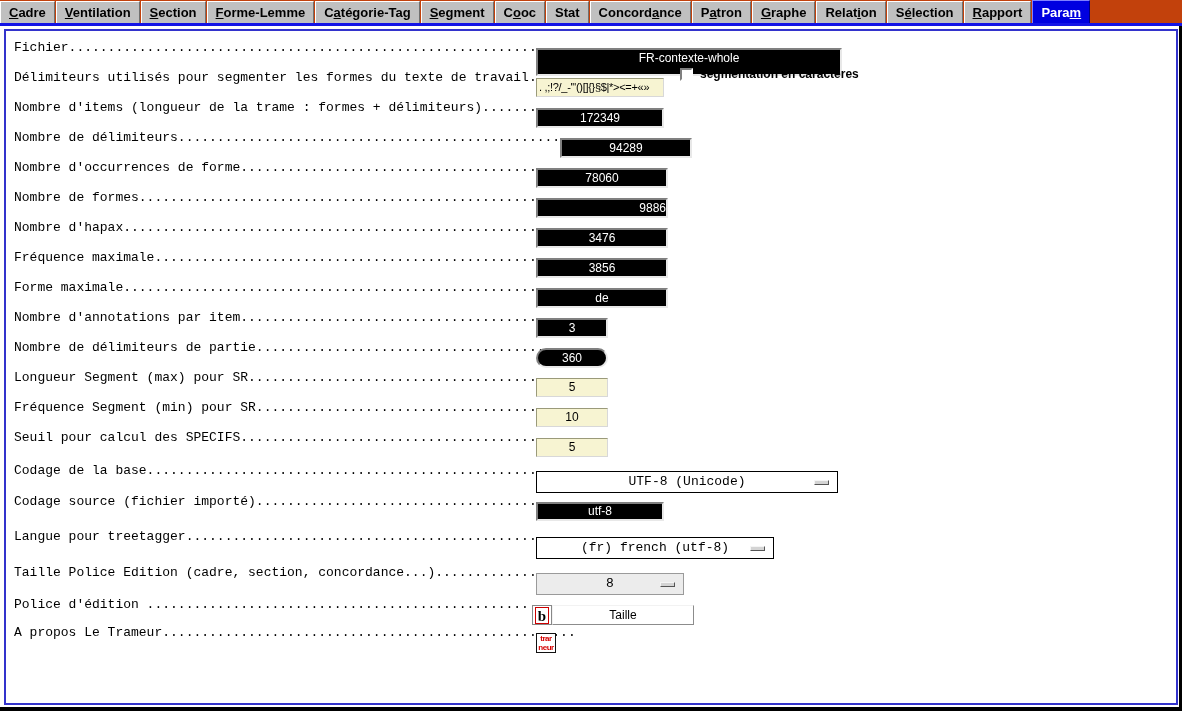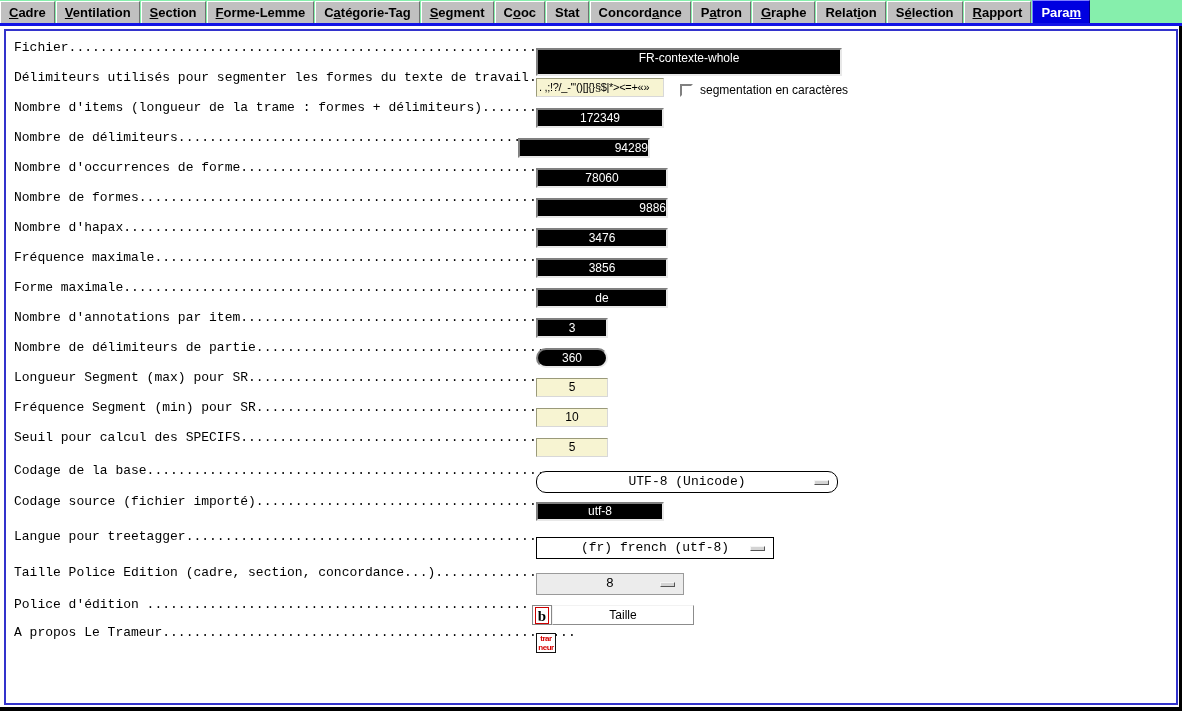--- a/index.html
+++ b/index.html
@@ -15,21 +15,21 @@
     overflow: hidden;
     position: relative;
   }
 
   
   #tabbar {
     position: absolute;
     left: 0; top: 0;
     width: 1182px;
     height: 26px;
-    background: #86efac;
+    background: #c2410c;
     box-sizing: border-box;
   }
   #tabstrip {
     position: absolute;
     left: 0; top: 0;
     height: 24px;
     display: flex;
     align-items: flex-start;
     white-space: nowrap;
   }
@@ -283,21 +283,21 @@
 </div>
 
 <div id="frame">
     <div class="label" style="top: 6px;">Fichier.............................................................</div>
     <div class="disp" style="left: 530px; width: 306px; height: 28px; line-height: 16px; position: absolute; top: 17px;">FR-contexte-whole</div>
     <div class="label" style="top: 36px;">Délimiteurs utilisés pour segmenter les formes du texte de travail.......</div>
     <div class="entry delims" style="left: 530px; width: 128px; height: 19px; line-height: 17px; position: absolute; top: 47px;">. ,;!?/_-'"()[]{}§$|*&gt;&lt;=+«»</div>
     <div class="label" style="top: 66px;">Nombre d'items (longueur de la trame : formes + délimiteurs).............</div>
     <div class="disp" style="left: 530px; width: 128px; height: 20px; line-height: 16px; position: absolute; top: 77px;">172349</div>
     <div class="label" style="top: 96px;">Nombre de délimiteurs...................................................</div>
-    <div class="disp" style="left: 512px; width: 132px; height: 20px; line-height: 16px; position: absolute; top: 107px; text-align: right;">94289</div>
+    <div class="disp" style="left: 554px; width: 132px; height: 20px; line-height: 16px; position: absolute; top: 107px;">94289</div>
     <div class="label" style="top: 126px;">Nombre d'occurrences de forme...........................................</div>
     <div class="disp" style="left: 530px; width: 132px; height: 20px; line-height: 16px; position: absolute; top: 137px;">78060</div>
     <div class="label" style="top: 156px;">Nombre de formes........................................................</div>
     <div class="disp" style="left: 530px; width: 132px; height: 20px; line-height: 16px; position: absolute; top: 167px; text-align: right;">9886</div>
     <div class="label" style="top: 186px;">Nombre d'hapax..........................................................</div>
     <div class="disp" style="left: 530px; width: 132px; height: 20px; line-height: 16px; position: absolute; top: 197px;">3476</div>
     <div class="label" style="top: 216px;">Fréquence maximale......................................................</div>
     <div class="disp" style="left: 530px; width: 132px; height: 20px; line-height: 16px; position: absolute; top: 227px;">3856</div>
     <div class="label" style="top: 246px;">Forme maximale..........................................................</div>
     <div class="disp" style="left: 530px; width: 132px; height: 20px; line-height: 16px; position: absolute; top: 257px;">de</div>
@@ -305,21 +305,21 @@
     <div class="disp" style="left: 530px; width: 72px; height: 20px; line-height: 16px; position: absolute; top: 287px;">3</div>
     <div class="label" style="top: 306px;">Nombre de délimiteurs de partie.........................................</div>
     <div class="disp" style="left: 530px; width: 72px; height: 20px; line-height: 16px; position: absolute; top: 317px; border-radius: 10px;">360</div>
     <div class="label" style="top: 336px;">Longueur Segment (max) pour SR..........................................</div>
     <div class="entry" style="left: 530px; width: 72px; height: 19px; line-height: 17px; position: absolute; top: 347px;">5</div>
     <div class="label" style="top: 366px;">Fréquence Segment (min) pour SR.........................................</div>
     <div class="entry" style="left: 530px; width: 72px; height: 19px; line-height: 17px; position: absolute; top: 377px;">10</div>
     <div class="label" style="top: 396px;">Seuil pour calcul des SPECIFS...........................................</div>
     <div class="entry" style="left: 530px; width: 72px; height: 19px; line-height: 17px; position: absolute; top: 407px;">5</div>
     <div class="label" style="top: 429px;">Codage de la base.......................................................</div>
-    <div class="optmenu" style="left: 530px; width: 302px; height: 22px; line-height: 20px; position: absolute; top: 440px; border-radius: 10px;">
+    <div class="optmenu" style="left: 530px; width: 302px; height: 22px; line-height: 20px; position: absolute; top: 440px;">
       <span class="omlabel">UTF-8 (Unicode)</span>
       <span class="handle"></span>
     </div>
     <div class="label" style="top: 460px;">Codage source (fichier importé).........................................</div>
     <div class="disp" style="left: 530px; width: 128px; height: 19px; line-height: 15px; position: absolute; top: 471px;">utf-8</div>
     <div class="label" style="top: 495px;">Langue pour treetagger..................................................</div>
     <div class="optmenu" style="left: 530px; width: 238px; height: 22px; line-height: 20px; position: absolute; top: 506px;">
       <span class="omlabel">(fr) french (utf-8)</span>
       <span class="handle"></span>
     </div>
@@ -334,19 +334,19 @@
         <div class="redbox"></div>
         <div class="bchar">b</div>
       </div>
       <div class="fontname">Taille</div>
     </div>
     <div class="label" style="top: 591px;">A propos Le Trameur.....................................................</div>
     <div class="trameur" style="left: 530px; position: absolute; top: 602px;">
       <span>trar</span>
       <span>neur</span>
     </div>
-    <div class="cbwrap" style="left: 674px; top: 52px;">
+    <div class="cbwrap" style="left: 674px; top: 36px; font-weight: bold;">
       <span class="cbbox"></span>
       <span class="cblabel">segmentation en caractères</span>
     </div>
   </div>
 <div id="right-shadow"></div>
 <div id="bottom-shadow"></div>
 
 </body></html>

